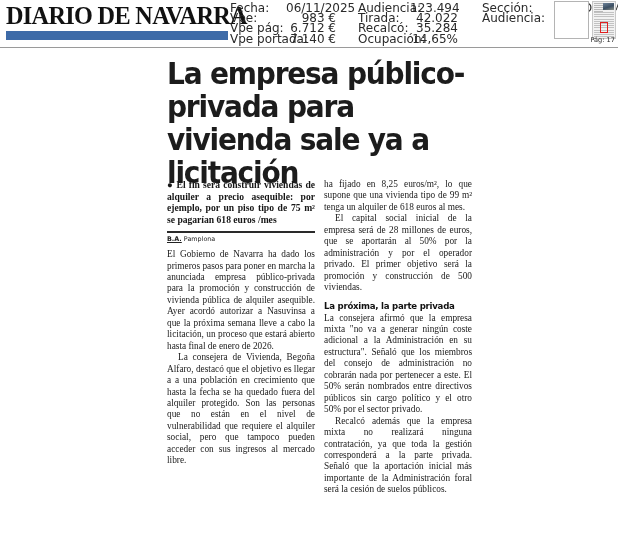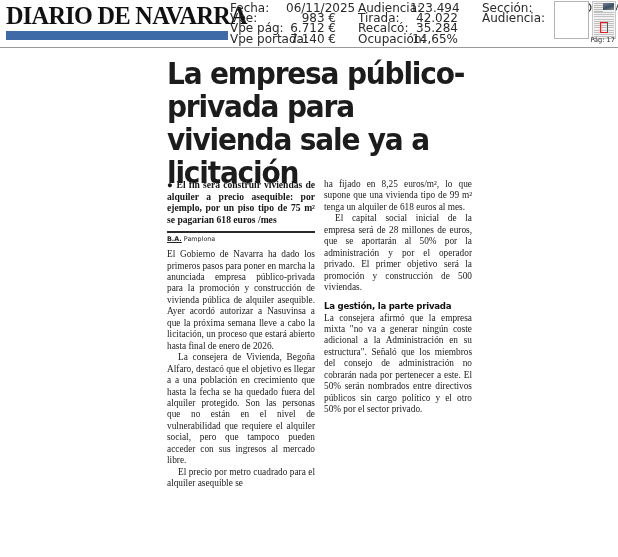--- a/index.html
+++ b/index.html
@@ -359,24 +359,24 @@
 
     <div class="col">
       <p class="kicker">● El fin será construir viviendas de alquiler a precio asequible: por ejemplo, por un piso tipo de 75 m² se pagarían 618 euros /mes</p>
       <div class="byline-rule"></div>
       <div class="byline">
         <b>B.A.</b>
         <span>Pamplona</span>
       </div>
       <p class="body">El Gobierno de Navarra ha dado los primeros pasos para poner en marcha la anunciada empresa público-privada para la promoción y construcción de vivienda pública de alquiler asequible. Ayer acordó autorizar a Nasuvinsa a que la próxima semana lleve a cabo la licitación, un proceso que estará abierto hasta final de enero de 2026.</p>
       <p class="body">La consejera de Vivienda, Begoña Alfaro, destacó que el objetivo es llegar a a una población en crecimiento que hasta la fecha se ha quedado fuera del alquiler protegido. Son las personas que no están en el nivel de vulnerabilidad que requiere el alquiler social, pero que tampoco pueden acceder con sus ingresos al mercado libre.</p>
-      <p class="body">El precio por metro cuadrado para el alquiler asequible se</p>
     </div>
 
     <div class="col">
       <p class="body">ha fijado en 8,25 euros/m², lo que supone que una vivienda tipo de 99 m² tenga un alquiler de 618 euros al mes.</p>
       <p class="body">El capital social inicial de la empresa será de 28 millones de euros, que se aportarán al 50% por la administración y por el operador privado. El primer objetivo será la promoción y construcción de 500 viviendas.</p>
-      <div class="subhead">La gestión, la parte privada</div>
+      <div class="subhead">La próxima, la parte privada</div>
       <p class="body">La consejera afirmó que la empresa mixta "no va a generar ningún coste adicional a la Administración en su estructura". Señaló que los miembros del consejo de administración no cobrarán nada por pertenecer a este. El 50% serán nombrados entre directivos públicos sin cargo político y el otro 50% por el sector privado.</p>
+      <p class="body">Recalcó además que la empresa mixta no realizará ninguna contratación, ya que toda la gestión corresponderá a la parte privada. Señaló que  la aportación inicial más importante de la Administración foral será la cesión de suelos públicos.</p>
     </div>
 
   </div>
 </div>
 
 </body></html>

